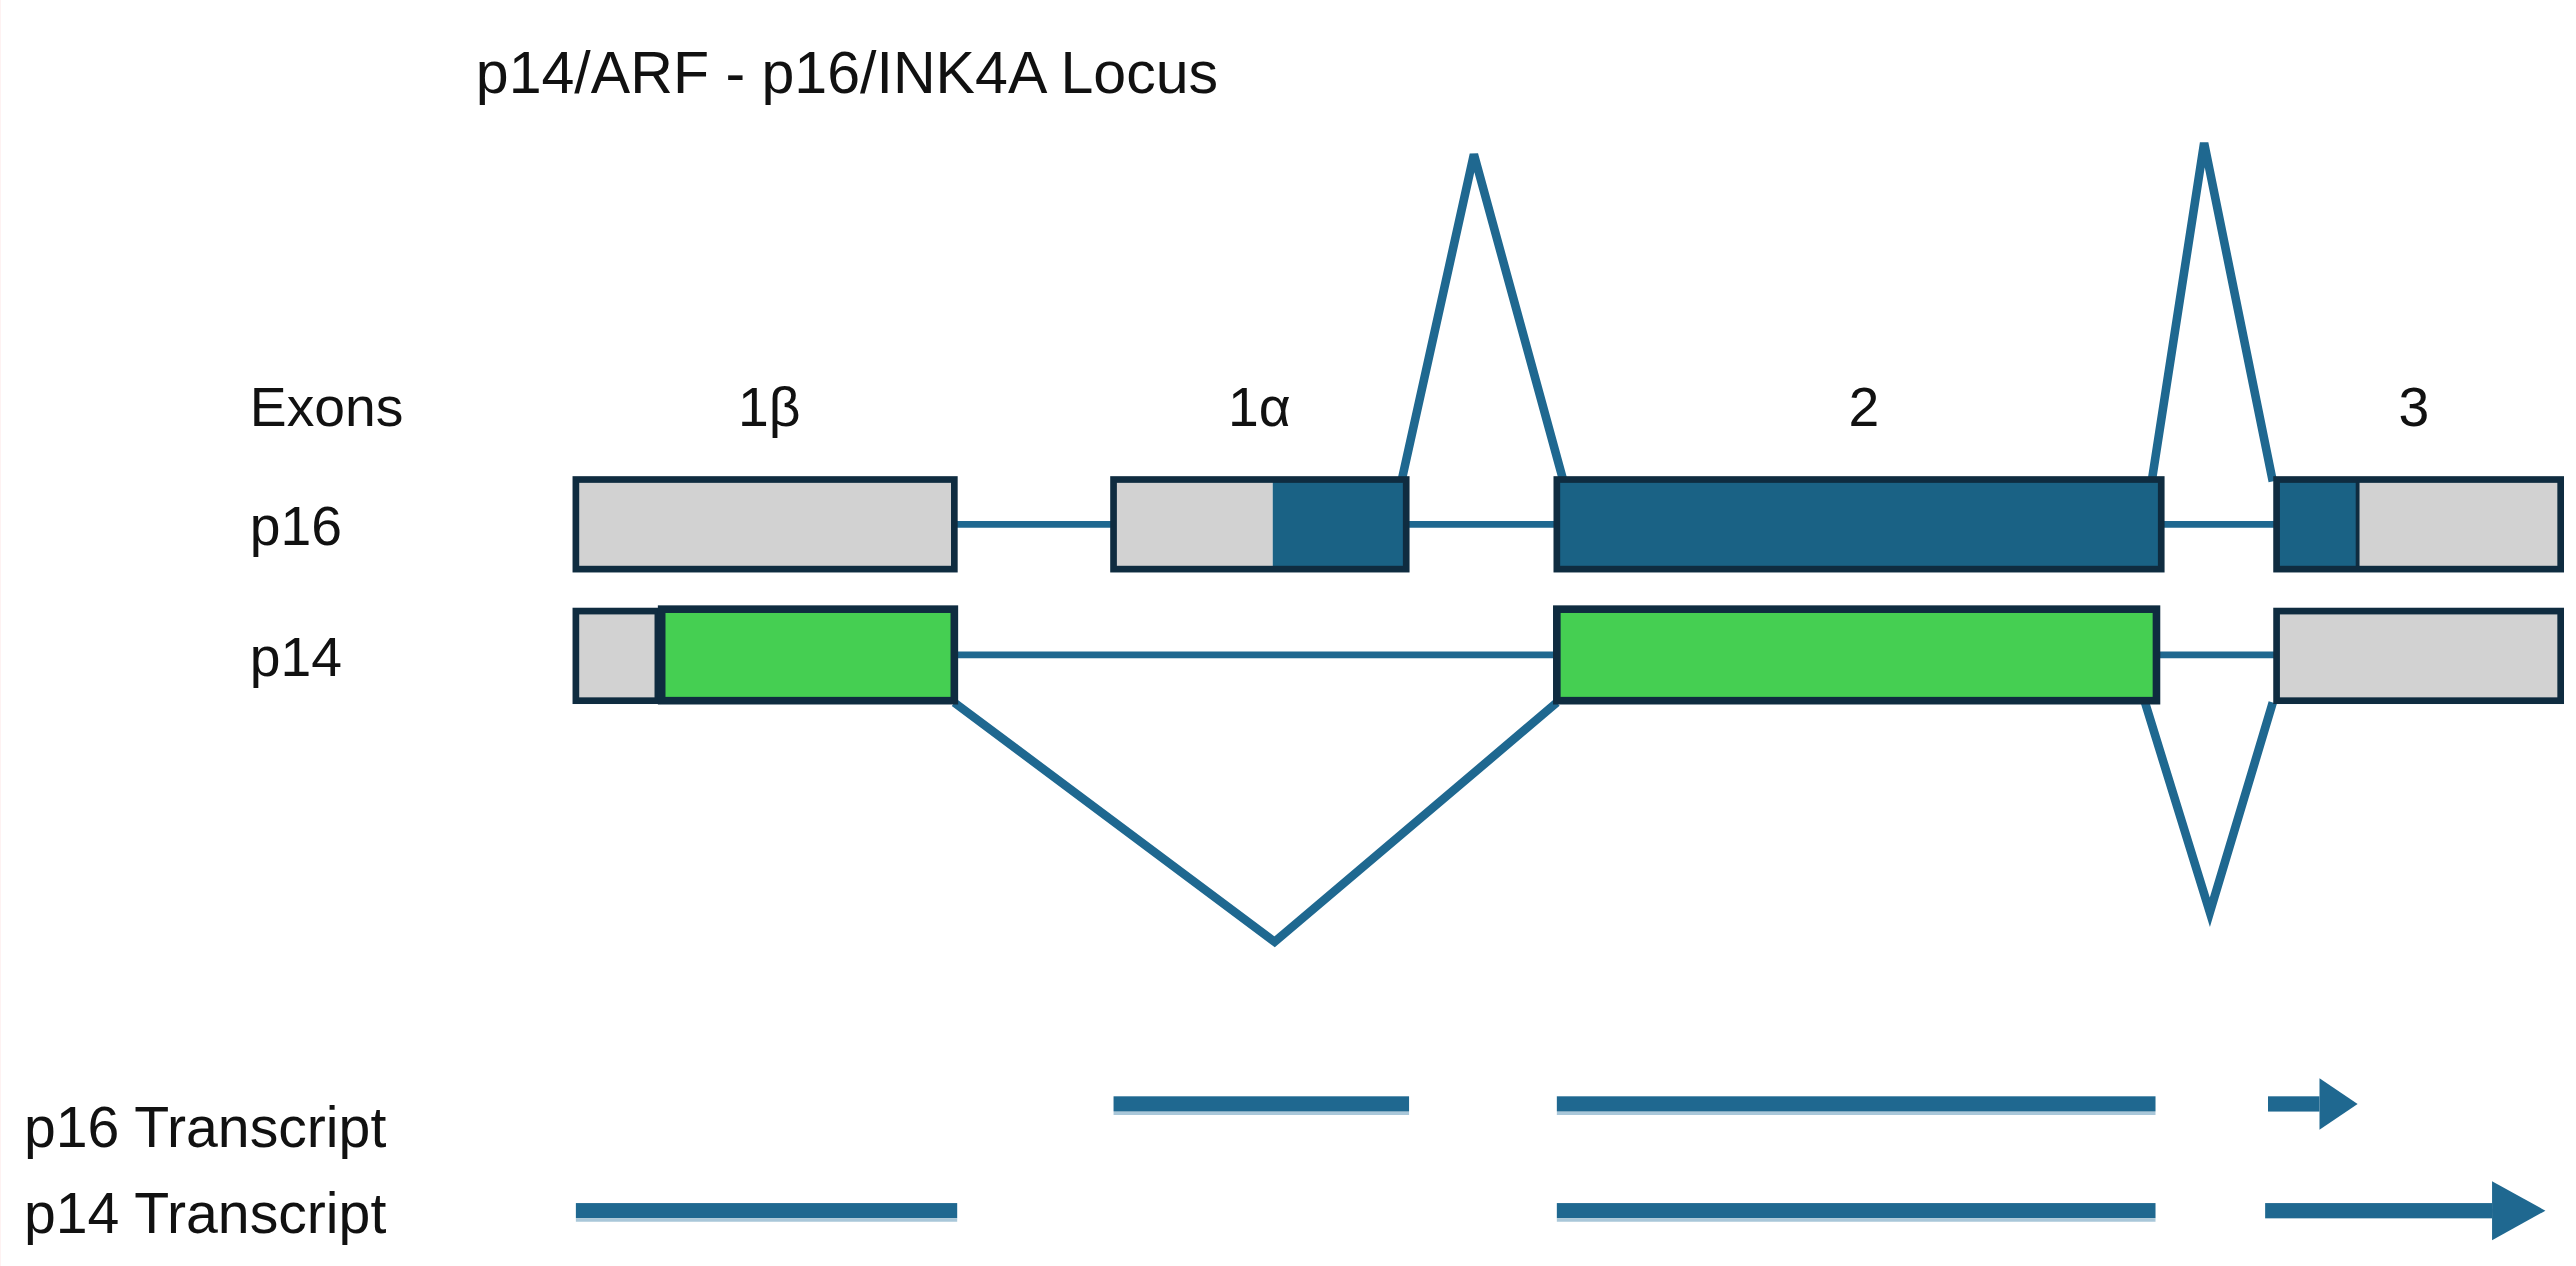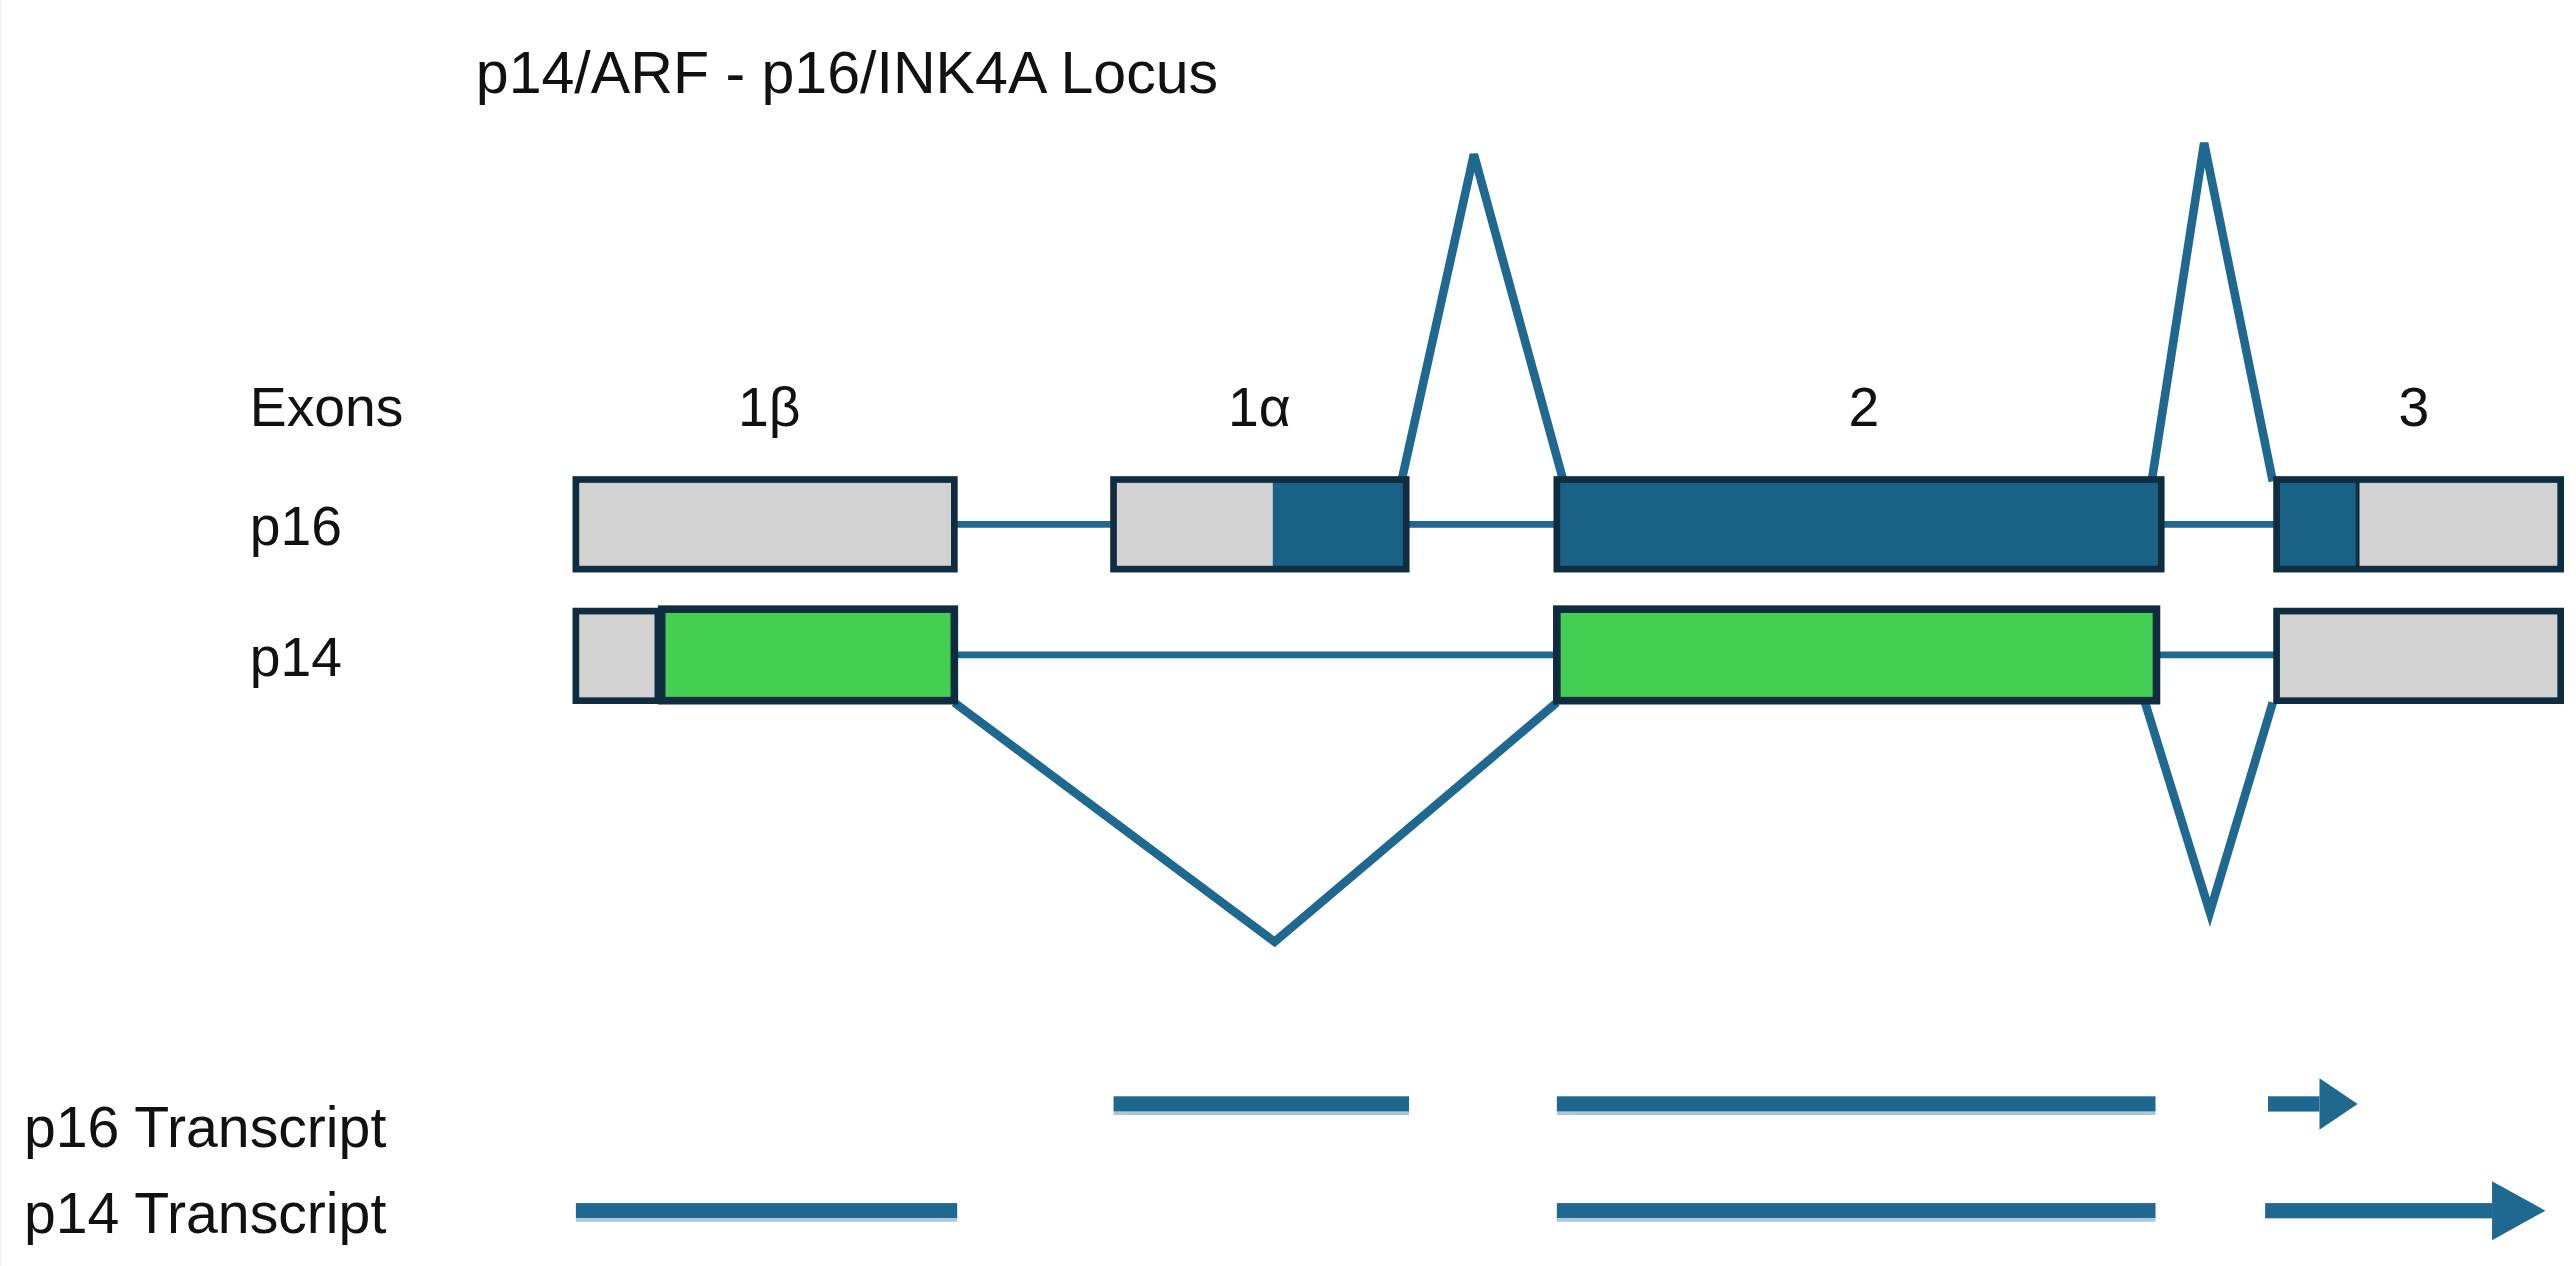--- a/index.html
+++ b/index.html
@@ -1,20 +1,20 @@
 <!DOCTYPE html>
 <html><head>
 <meta charset="utf-8">
 <style>
   html, body { margin: 0; padding: 0; background: #ffffff; }
   #stage {
     position: relative;
     width: 2524px;
     height: 1266px;
-    background: #0369a1;
+    background: #ef4444;
     font-family: "Liberation Sans", sans-serif;
   }
   svg { display: block; }
   .title-text  { font-size: 62px; font-weight: 500; }
   .label-text  { font-size: 58px; font-weight: 400; }
   .tr-label    { font-size: 60px; font-weight: 400; }
   .exon-outline { fill: none; }
 </style>
 </head>
 <body>

